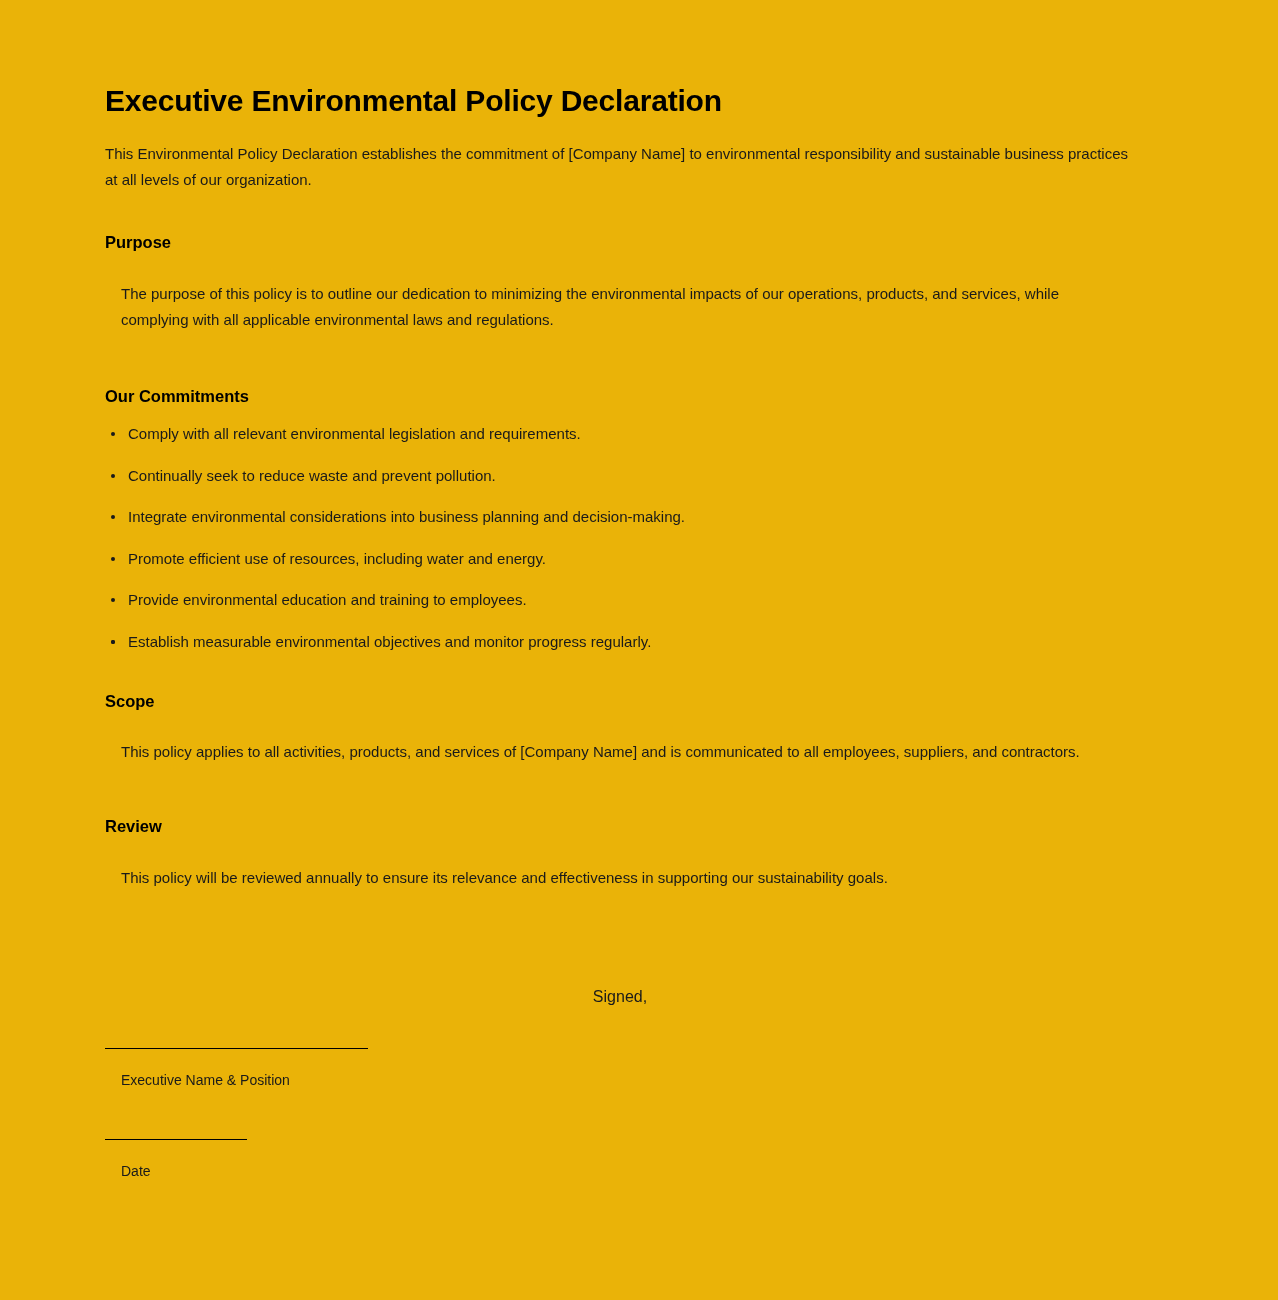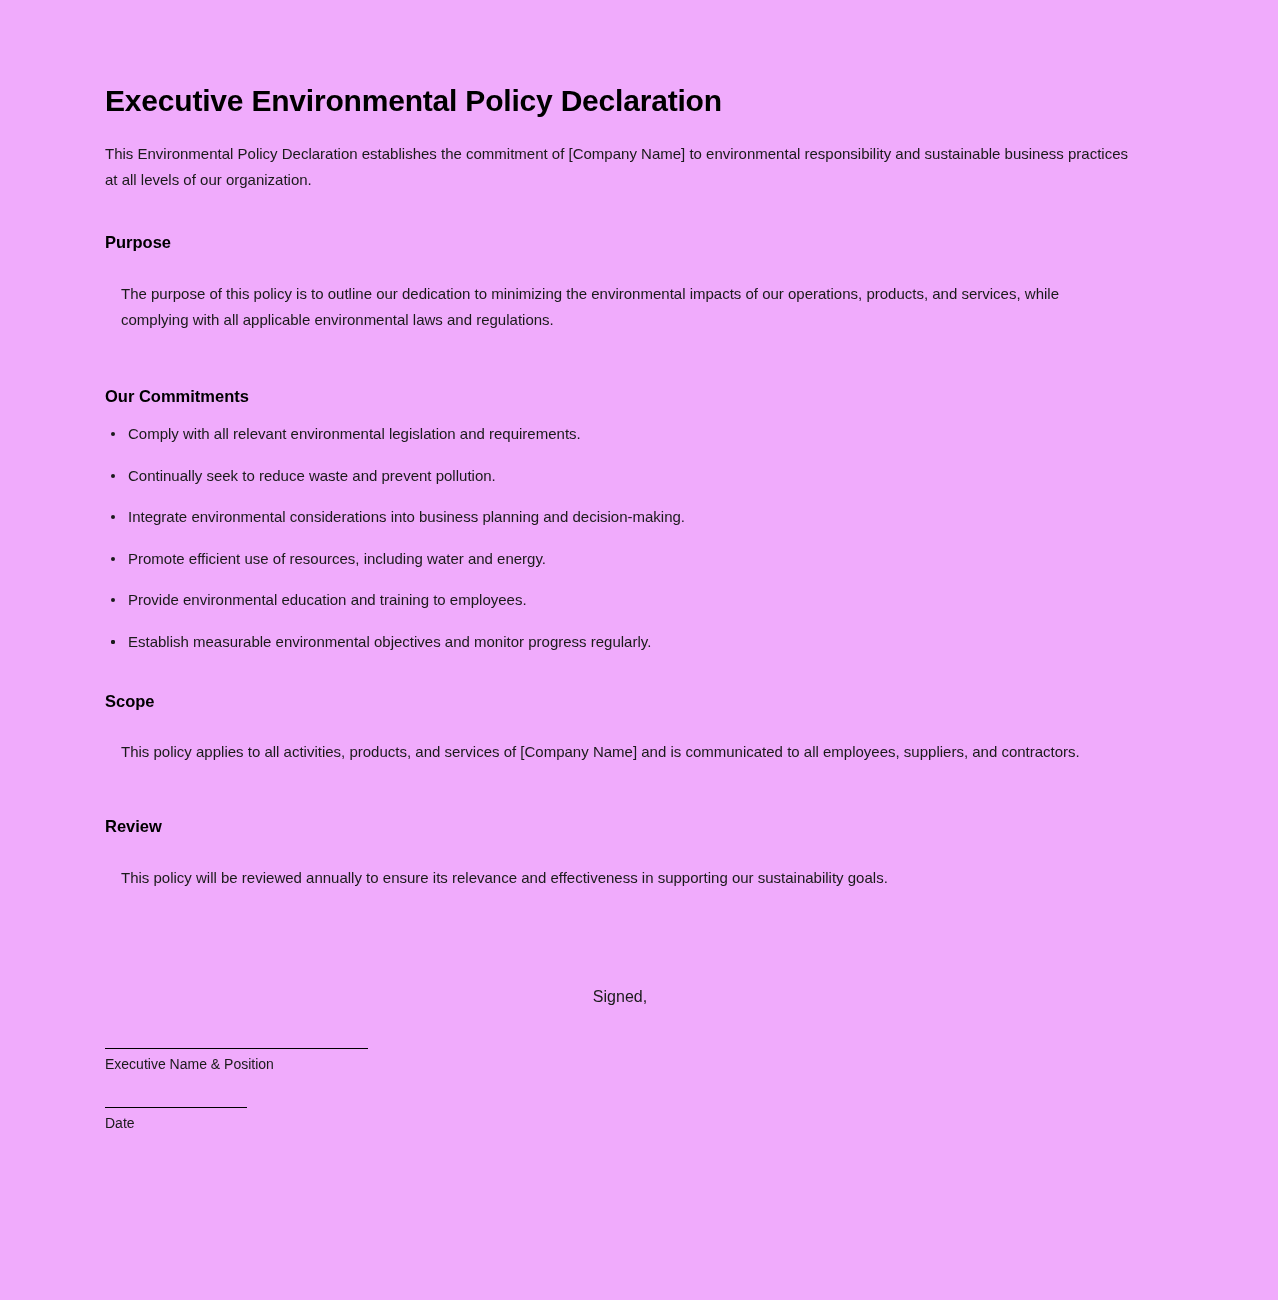--- a/index.html
+++ b/index.html
@@ -12,21 +12,21 @@
     height: 1300px;
     font-family: "Liberation Sans", sans-serif;
     color: #000000;
     -webkit-font-smoothing: antialiased;
   }
 
   .page {
     position: relative;
     width: 1278px;
     height: 1300px;
-    background: #f0abfc;
+    background: #eab308;
     box-sizing: border-box;
     padding: 11px;
   }
 
   .doc {
     position: absolute;
     left: 105px;
     top: 0;
     width: 1030px;
   }
@@ -125,21 +125,21 @@
     border-top: 1.4px solid #000000;
     margin: 0;
   }
 
   .sig-rule-name { width: 263px; }
   .sig-rule-date { width: 142px; }
 
   .sig-caption {
     font-size: 14px;
     line-height: 20px;
-    margin: 0;
+    margin: 16px;
     padding-top: 5px;
     color: #1a1a1a;
   }
 </style>
 </head>
 <body>
 
 <div class="page">
   <div class="doc">
 

